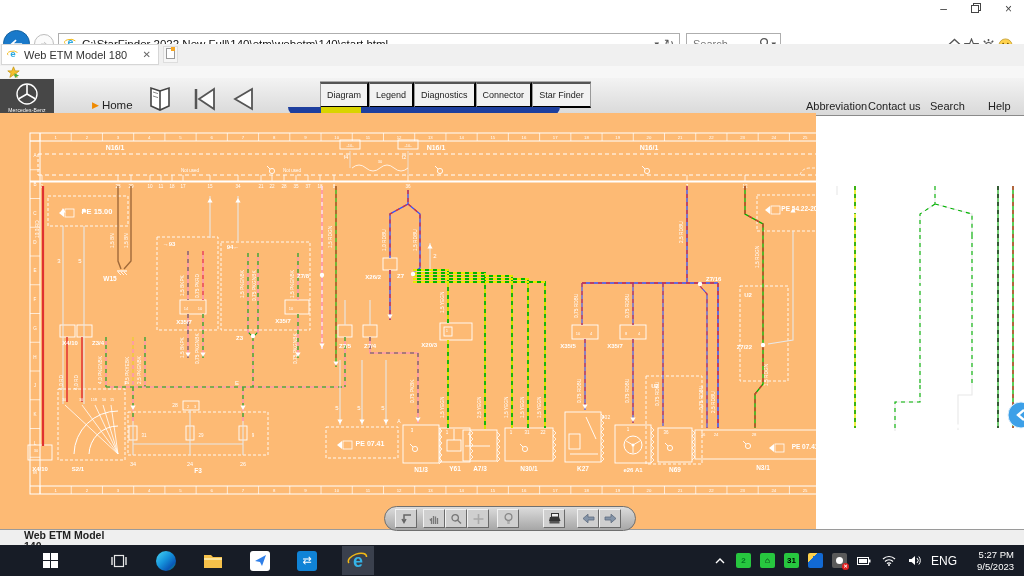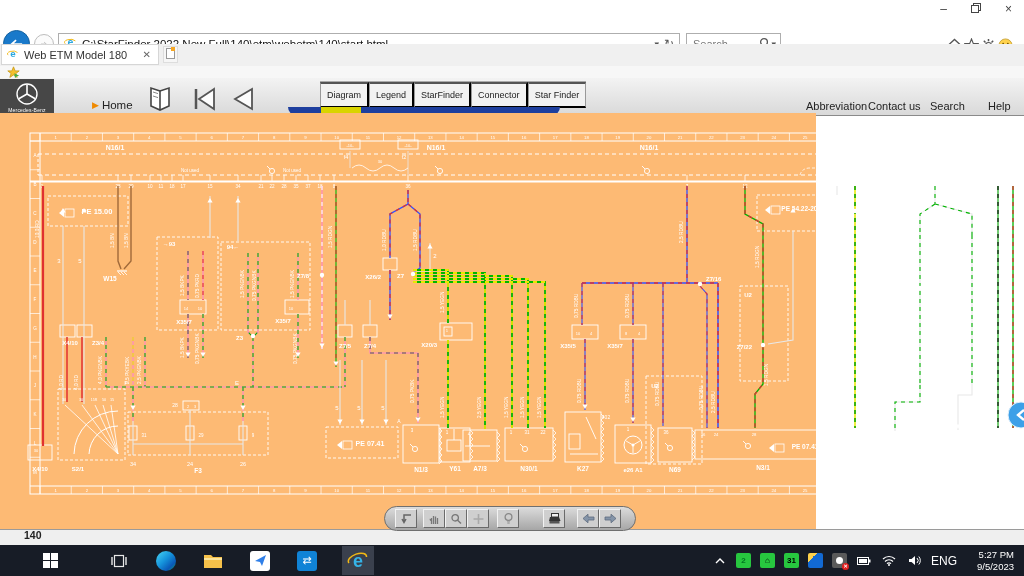--- a/index.html
+++ b/index.html
@@ -184,21 +184,21 @@
     </svg>
 </button>
 <button class="abs hico" style="left:230px">
   <svg width="26" height="26" viewBox="0 0 26 26">
       <path d="M22,3 L5,13 L22,23 Z" fill="#fdfdfd" stroke="#555" stroke-width="1.8"></path>
     </svg>
 </button>
 <div class="abs navtabs">
   <button class="nav-tab">Diagram</button>
   <button class="nav-tab">Legend</button>
-  <button class="nav-tab">StarFinder</button>
+  <button class="nav-tab">Diagnostics</button>
   <button class="nav-tab">Connector</button>
   <button class="nav-tab">Star Finder</button>
 </div>
 <div class="abs band">
     <div class="yl"></div>
   </div>
 <button class="abs hdr-link" style="left:806px">Abbreviation</button>
 <button class="abs hdr-link" style="left:868px">Contact us</button>
 <button class="abs hdr-link" style="left:930px">Search</button>
 <button class="abs hdr-link" style="left:988px">Help</button>
@@ -868,20 +868,21 @@
       </svg>
   </button>
   <button class="vbtn">
     <svg width="13" height="11" viewBox="0 0 13 11">
         <path d="M1,4 H7 V1.2 L12,5.5 L7,9.8 V7 H1 Z" fill="#8494a8" stroke="#5d6b7d" stroke-width="0.8"></path>
       </svg>
   </button>
 </div>
 
 <div class="abs statusbar">
+  <div>Web ETM Model</div>
   <div>140</div>
 </div>
 
 <div class="abs taskbar">
   <div class="tbl">
     <button class="tbi">
       <svg width="15" height="15" viewBox="0 0 15 15">
           <rect x="0" y="0" width="7" height="7" fill="#fff"></rect>
           <rect x="8" y="0" width="7" height="7" fill="#fff"></rect>
           <rect x="0" y="8" width="7" height="7" fill="#fff"></rect>

